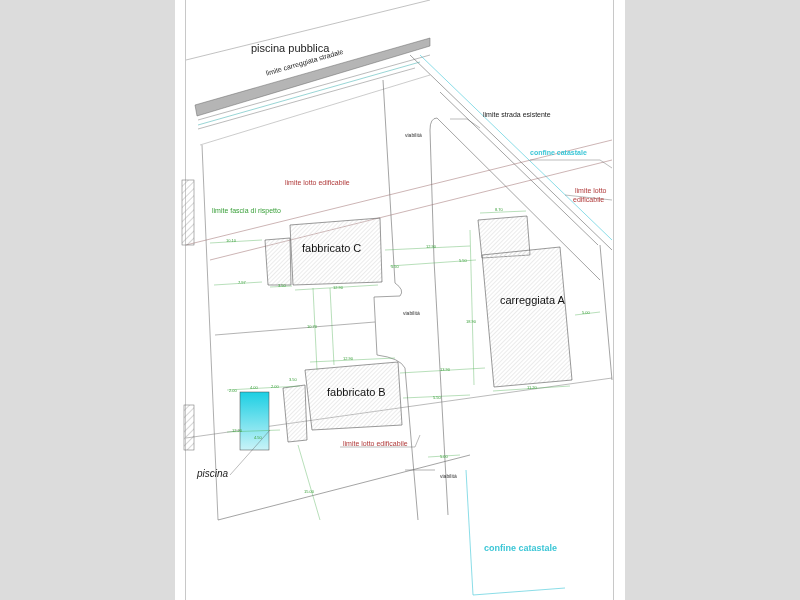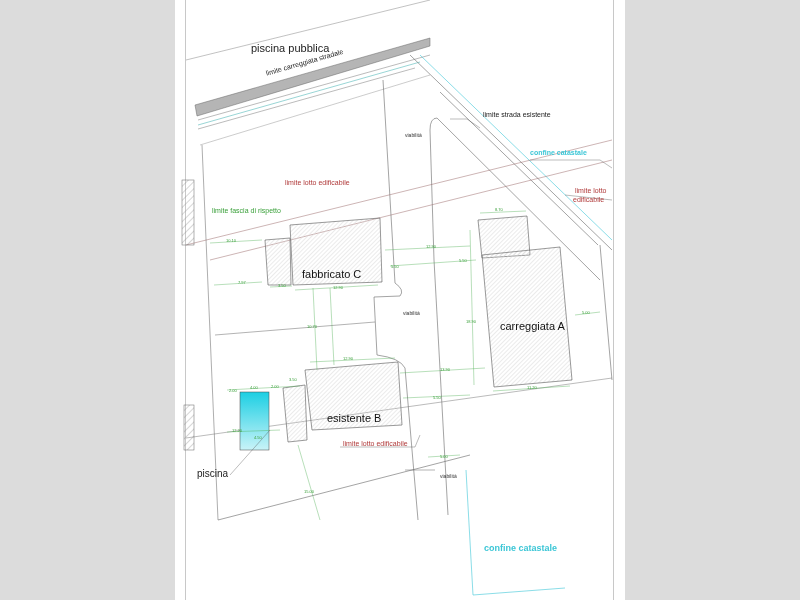--- a/index.html
+++ b/index.html
@@ -15,21 +15,21 @@
   }
   .sheet-border-l { position: absolute; left: 185px; top: 0; width: 1px; height: 600px; background: #c8c8c8; }
   .sheet-border-r { position: absolute; left: 613px; top: 0; width: 1px; height: 600px; background: #c8c8c8; }
   svg.plan { position: absolute; left: 0; top: 0; }
   .lbl { position: absolute; white-space: nowrap; line-height: 1; }
   .lbl-black { color: #222; }
   .lbl-red { color: #b03a3a; }
   .lbl-green { color: #3aa03a; }
   .lbl-cyan { color: #3cc6d6; font-weight: bold; }
   .lbl-tiny { font-size: 5px; color: #333; }
-  .lbl-building { font-size: 11px; color: #111; margin-top: 26px; }
+  .lbl-building { font-size: 11px; color: #111; }
   .lbl-note { font-size: 7px; }
   .dim { position: absolute; font-size: 4px; color: #3aa03a; white-space: nowrap; line-height: 1; }
 </style>
 </head>
 <body>
 
 <div class="sheet"></div>
 <div class="sheet-border-l"></div>
 <div class="sheet-border-r"></div>
 
@@ -127,29 +127,29 @@
 <div class="lbl lbl-black" style="left:251px;top:43px;font-size:11px;">piscina pubblica</div>
 <div class="lbl lbl-black" style="left:265px;top:70px;font-size:7px;transform:rotate(-16deg);transform-origin:left top;">limite carreggiata stradale</div>
 <div class="lbl lbl-black lbl-note" style="left:483px;top:111px;">limite strada esistente</div>
 <div class="lbl lbl-cyan lbl-note" style="left:530px;top:149px;">confine catastale</div>
 <div class="lbl lbl-red lbl-note" style="left:575px;top:187px;">limite lotto</div>
 <div class="lbl lbl-red lbl-note" style="left:573px;top:196px;">edificabile</div>
 <div class="lbl lbl-red lbl-note" style="left:285px;top:179px;">limite lotto edificabile</div>
 <div class="lbl lbl-green lbl-note" style="left:212px;top:207px;">limite fascia di rispetto</div>
 <div class="lbl lbl-red lbl-note" style="left:343px;top:440px;">limite lotto edificabile</div>
 <div class="lbl lbl-cyan" style="left:484px;top:544px;font-size:9px;">confine catastale</div>
-<div class="lbl lbl-black" style="left:197px;top:469px;font-size:10px;">piscina</div>
+<div class="lbl lbl-black" style="left:197px;top:469px;font-size:10px;font-style:italic;">piscina</div>
 
 <div class="lbl lbl-tiny" style="left:405px;top:133px;">viabilità</div>
 <div class="lbl lbl-tiny" style="left:403px;top:311px;">viabilità</div>
 <div class="lbl lbl-tiny" style="left:440px;top:474px;">viabilità</div>
 
 <div class="lbl lbl-building" style="left:302px;top:243px;">fabbricato C</div>
 <div class="lbl lbl-building" style="left:500px;top:295px;">carreggiata A</div>
-<div class="lbl lbl-building" style="left:327px;top:387px;">esistente B</div>
+<div class="lbl lbl-building" style="left:327px;top:387px;">fabbricato B</div>
 
 <div class="dim" style="left:226px;top:239px;">10.10</div>
 <div class="dim" style="left:238px;top:281px;">7.97</div>
 <div class="dim" style="left:278px;top:284px;">3.50</div>
 <div class="dim" style="left:333px;top:286px;">12.90</div>
 <div class="dim" style="left:426px;top:245px;">12.90</div>
 <div class="dim" style="left:391px;top:265px;">5.50</div>
 <div class="dim" style="left:495px;top:208px;">8.70</div>
 <div class="dim" style="left:459px;top:259px;">5.50</div>
 <div class="dim" style="left:466px;top:320px;">18.90</div>

